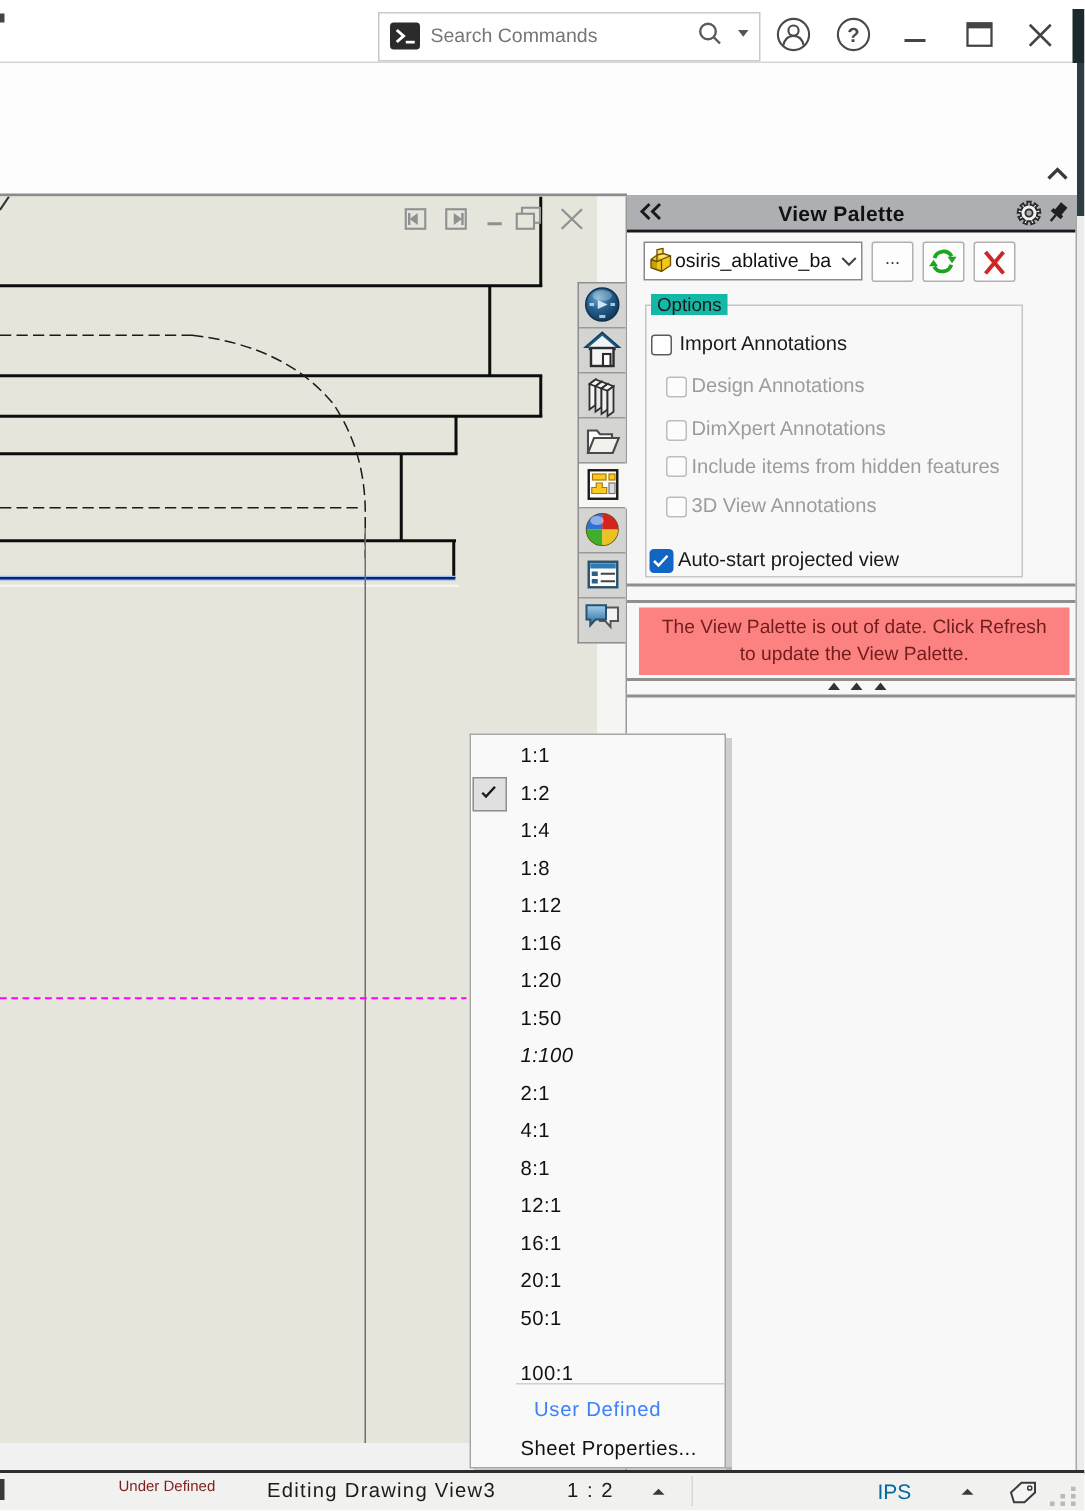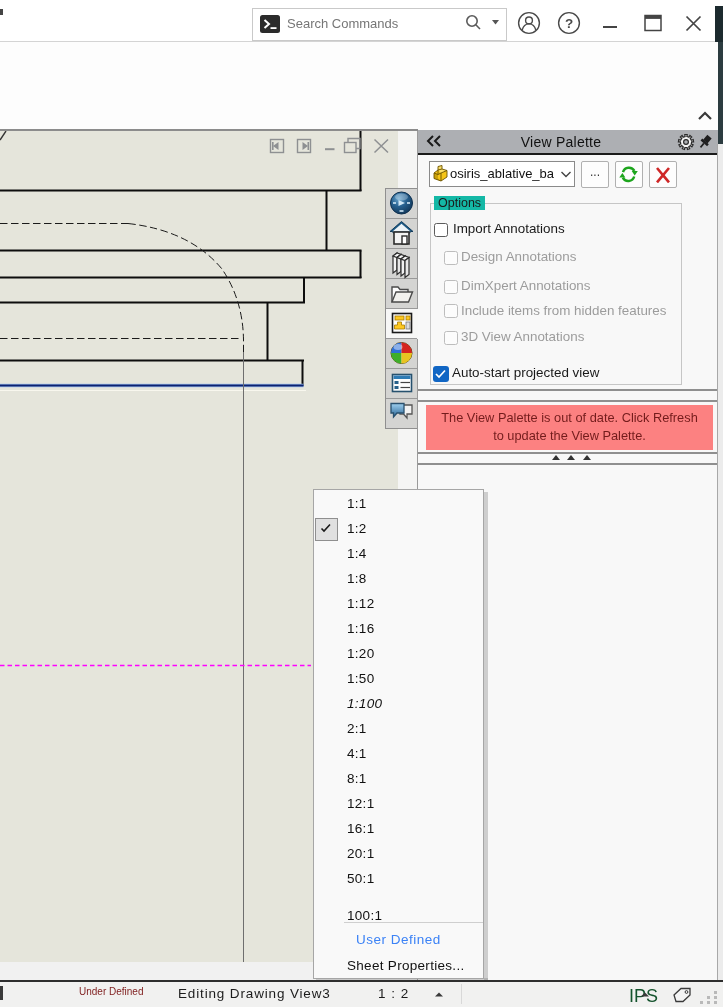--- a/index.html
+++ b/index.html
@@ -186,21 +186,21 @@
   </g>
 </svg>
 
 <div class="abs" style="left:418px;top:131px;width:300px;height:851px;background:#f8f8f8;"></div>
 
 <div class="abs" style="left:418px;top:129.5px;width:300px;height:23px;background:#adafb3;"></div>
 <div class="abs" style="left:418px;top:152.5px;width:299px;height:2px;background:#1a1a1a;"></div>
 <svg class="abs" style="left:426px;top:135px;" width="16" height="12" viewBox="0 0 16 12">
   <path d="M7 1 L2 6 L7 11 M14 1 L9 6 L14 11" stroke="#1a1a1a" stroke-width="2" fill="none"></path>
 </svg>
-<div class="abs" style="left:418px;top:133.5px;width:286px;text-align:center;font-size:14px;font-weight:normal;letter-spacing:0.25px;color:#111;">View Palette</div>
+<div class="abs" style="left:418px;top:133.5px;width:286px;text-align:center;font-size:14px;font-weight:bold;letter-spacing:0.25px;color:#111;">View Palette</div>
 <svg class="abs" style="left:676px;top:132px;" width="20" height="20" viewBox="0 0 20 20">
   <polygon points="685.1,136.5 684.8,134.5 687.2,134.5 686.9,136.5 687.1,136.5 688.9,137.2 689.9,135.5 691.7,137.0 690.2,138.3 690.3,138.5 691.3,140.2 693.2,139.5 693.6,141.9 691.6,141.9 691.6,142.1 691.2,144.0 693.1,144.7 691.9,146.8 690.3,145.5 690.2,145.7 688.7,146.9 689.7,148.7 687.5,149.5 687.1,147.5 686.9,147.5 684.9,147.5 684.5,149.5 682.3,148.7 683.3,146.9 683.1,146.8 681.7,145.5 680.1,146.8 678.9,144.7 680.8,144.0 680.7,143.8 680.4,141.9 678.4,141.9 678.8,139.5 680.7,140.2 680.8,140.0 681.8,138.3 680.3,137.0 682.1,135.5 683.1,137.2 683.3,137.1" transform="translate(-676,-132)" fill="#f2f2f2" stroke="#2a2a2a" stroke-width="1.2"></polygon>
   <circle cx="10" cy="10" r="2.4" fill="#adafb3" stroke="#2a2a2a" stroke-width="1.2"></circle>
 </svg>
 <svg class="abs" style="left:696px;top:133px;" width="18" height="18" viewBox="0 0 18 18">
   <g transform="rotate(40 9 9)">
     <rect x="6.2" y="2" width="5.6" height="6.5" fill="#1f1f1f"></rect>
     <rect x="4.7" y="8.2" width="8.6" height="2.6" fill="#1f1f1f"></rect>
     <path d="M9 10.8 L9 16" stroke="#1f1f1f" stroke-width="1.6"></path>
   </g>
@@ -302,21 +302,21 @@
 <div class="abs" style="left:0;top:980px;width:723px;height:2.5px;background:#2e2e2e;"></div>
 <div class="abs" style="left:0;top:982px;width:723px;height:25px;background:#f1f1f0;"></div>
 <div class="abs" style="left:0;top:986px;width:3px;height:14px;background:#3a3a3a;"></div>
 <div class="abs" style="left:63px;top:985.5px;font-size:10px;color:#7f1d1d;margin-left:16px;">Under Defined</div>
 <div class="abs" style="left:178px;top:985.5px;font-size:13.5px;letter-spacing:0.85px;color:#1c1c1c;">Editing Drawing View3</div>
 <div class="abs" style="left:378px;top:985.5px;font-size:13.5px;letter-spacing:1px;color:#1c1c1c;">1 : 2</div>
 <svg class="abs" style="left:434px;top:991px;" width="10" height="7" viewBox="0 0 10 7">
   <path d="M1 5.5 L5 1.5 L9 5.5 Z" fill="#3a3a3a"></path>
 </svg>
 <div class="abs" style="left:461px;top:984px;width:1px;height:20px;background:#d8d8d8;"></div>
-<div class="abs" style="left:585px;top:985.5px;font-size:18px;color:#14532d;margin-left:44px;">IPS</div>
+<div class="abs" style="left:585px;top:985.5px;font-size:14px;color:#0369a1;">IPS</div>
 <svg class="abs" style="left:640px;top:991px;" width="10" height="7" viewBox="0 0 10 7">
   <path d="M1 5.5 L5 1.5 L9 5.5 Z" fill="#3a3a3a"></path>
 </svg>
 <svg class="abs" style="left:671px;top:987px;" width="22" height="17" viewBox="0 0 22 17">
   <path d="M3 8 L10 1.5 L19 1.5 L19 8 L12 14.5 L5 14.5 Z" fill="#f4f4f4" stroke="#3a3a3a" stroke-width="1.3"></path>
   <circle cx="15.5" cy="5" r="1.4" fill="none" stroke="#3a3a3a" stroke-width="1"></circle>
 </svg>
 <svg class="abs" style="left:700px;top:991px;" width="20" height="13" viewBox="0 0 20 13">
   <g fill="#b9b9b9">
     <rect x="14" y="0" width="3" height="3"></rect>

